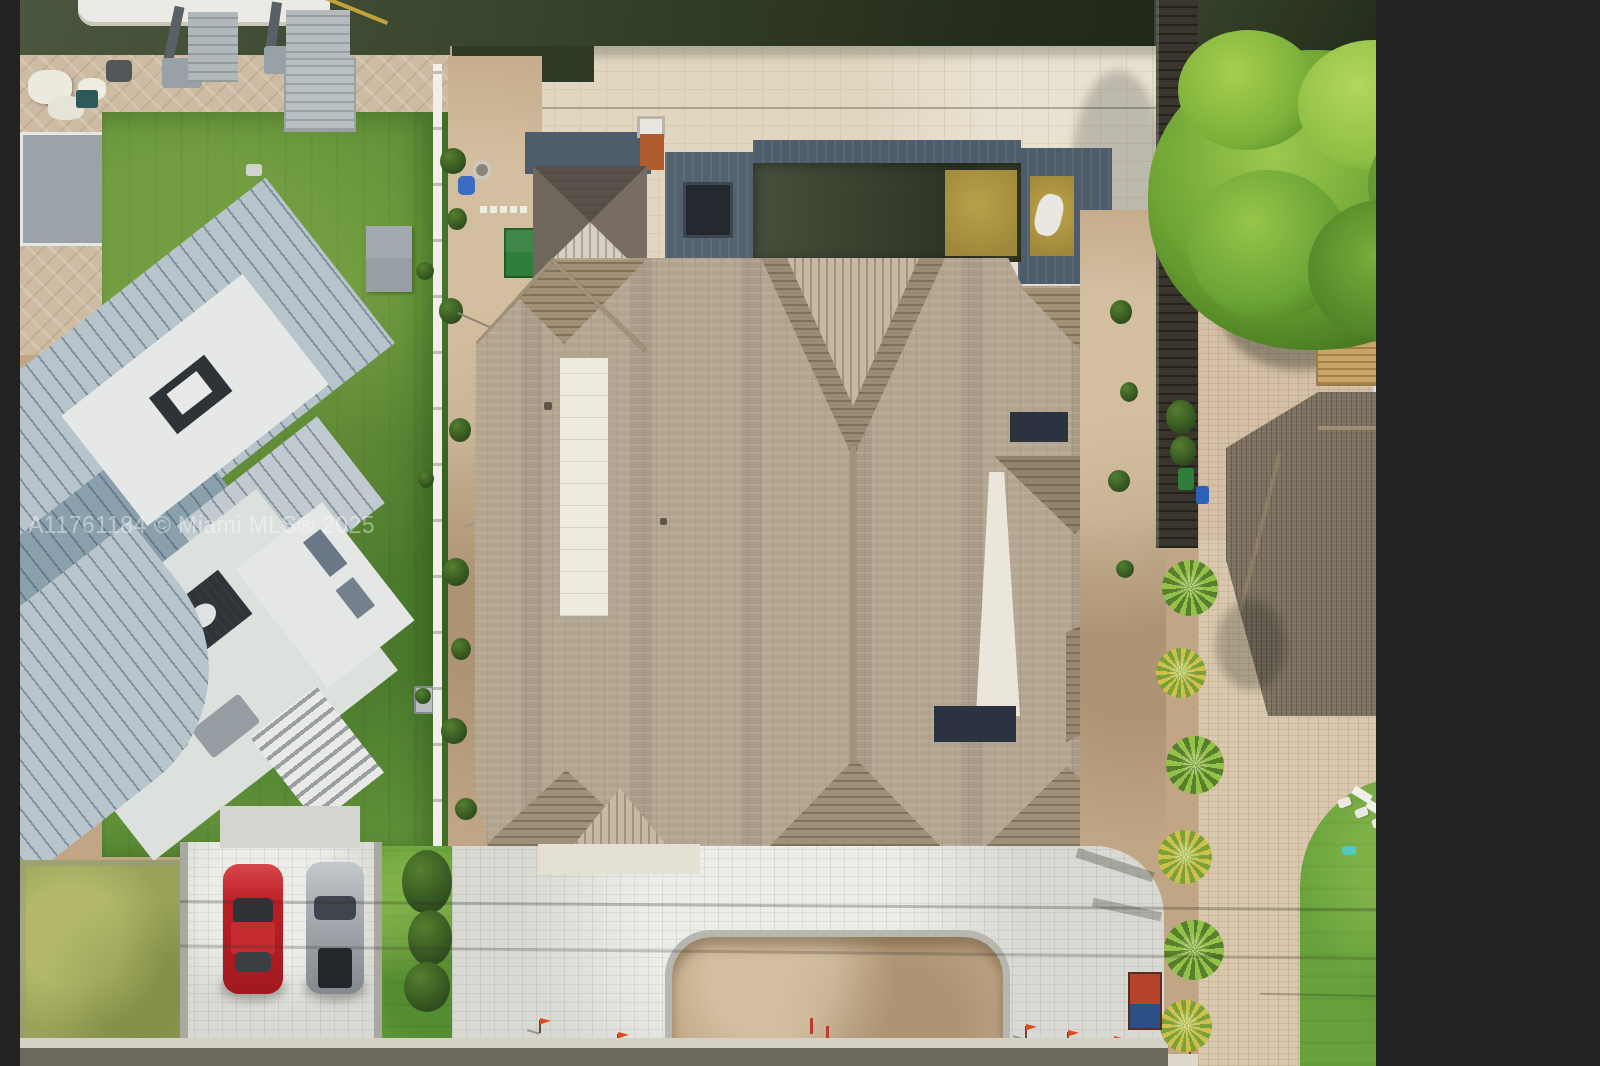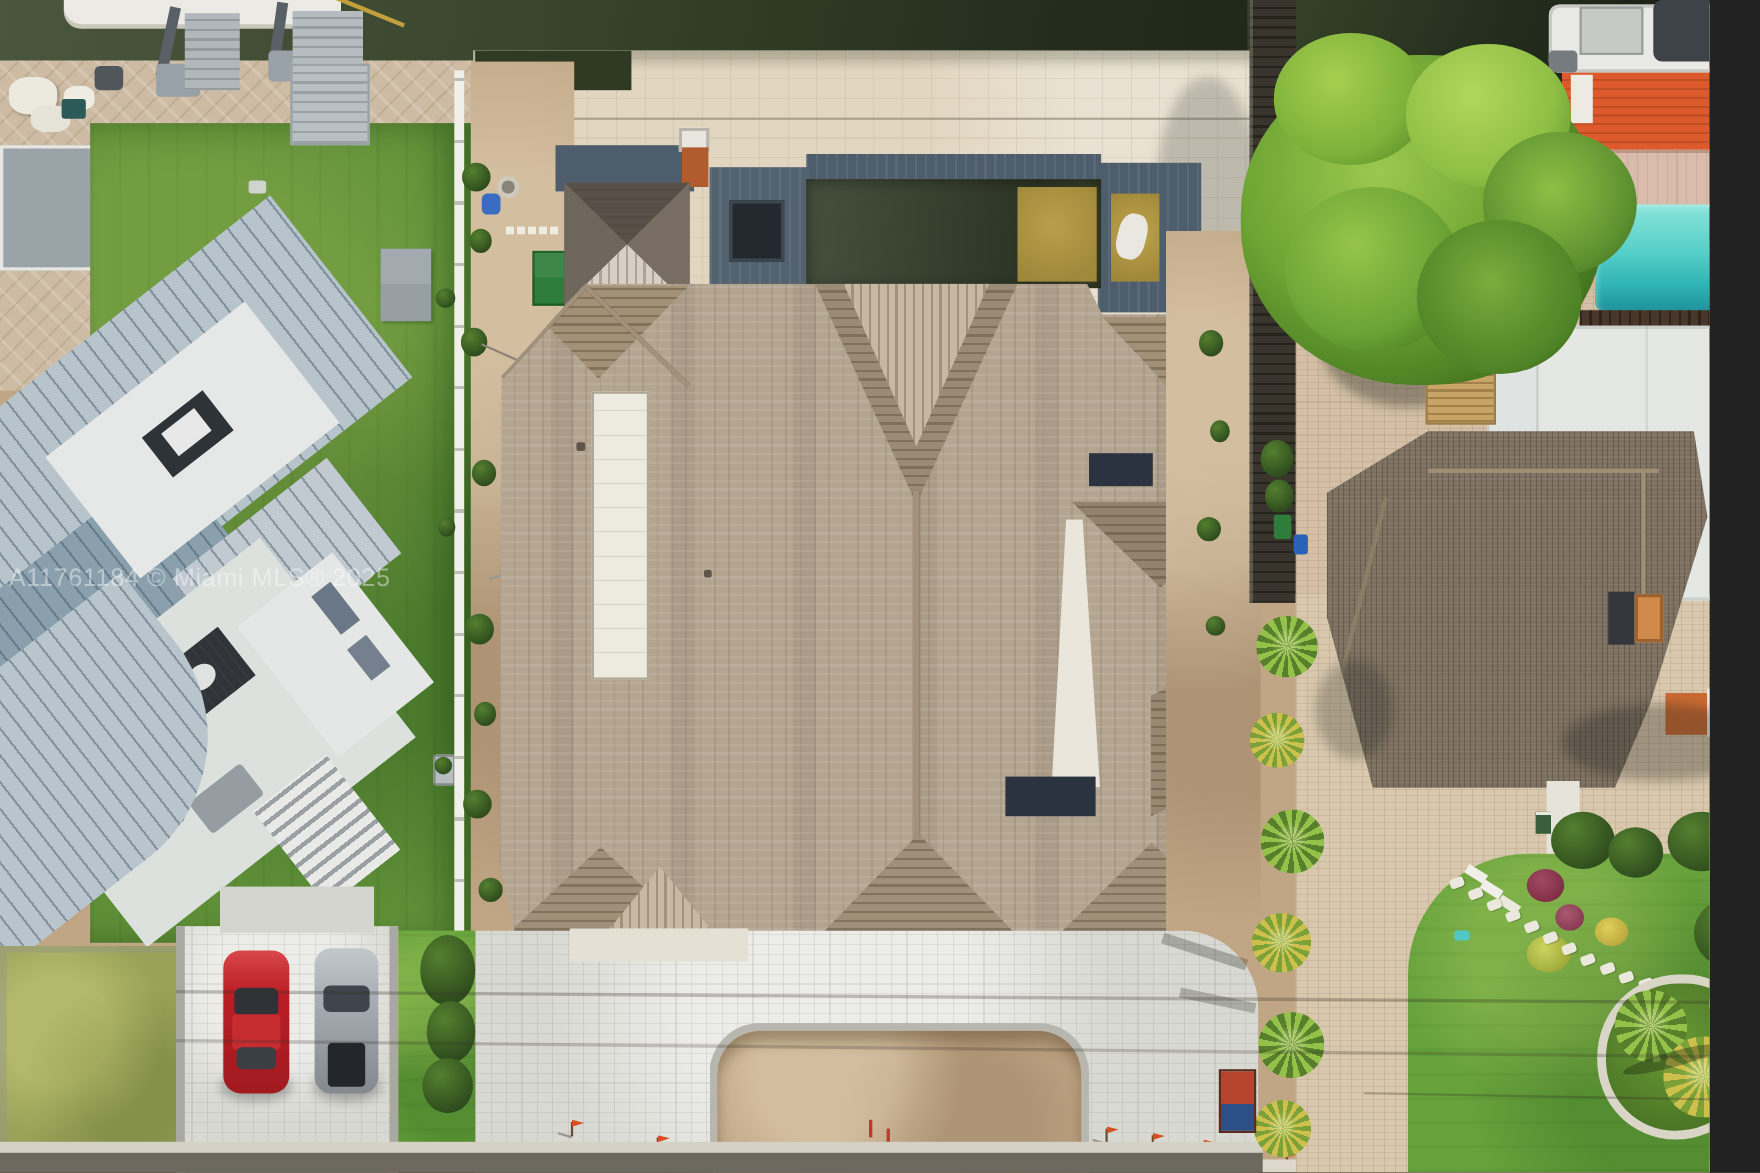--- a/index.html
+++ b/index.html
@@ -1,17 +1,17 @@
 <!DOCTYPE html>
 <html style="--canal: #39452c; --canalDark: #10150d; --travertine: #e9e2d2; --patioTan: #cdbba3; --lawn: #5f9038; --lawnBright: #67a23c; --lawnDry: #99a258; --roofShingle: #b4a591; --roofBrown: #7d7060; --metalRoof: #b7c4cb; --metalRoofDark: #8aa0ad; --poolDark: #3d4733; --poolGold: #b3973f; --slate: #4e5d6c; --neighborPoolTeal: #45c5c0; --orangeDeck: #dc5a2b; --woodDeck: #48372a; --paverWhite: #d9d9d3; --paverBrick: #d3c0a6; --dirt: #c0a685; --street: #6e695e; --carRed: #bb1e24; --carSilver: #a7adb2; --treeGreen: #6da433; --hedge: #2e4c1d; --fenceWhite: #f0efe9; --flagOrange: #d84f1f; --cupola: #665e55; --rustChimney: #b05c2e; --glassDark: #2b3340;"><head>
 <meta charset="utf-8">
 <style>
   html,body{margin:0;padding:0;background:#222;}
-  #scene{position:relative;width:1554px;height:1066px;overflow:hidden;
-         background:var(--dirt,#c7b79e);font-family:"Liberation Sans",sans-serif;}
+  #scene{position:relative;width:1356px;height:1066px;overflow:hidden;
+         background:var(--dirt,#c7b79e);font-family:"Liberation Sans",sans-serif;margin-left:20px;}
   .abs{position:absolute;}
 
   
   .water{background:linear-gradient(100deg,#4a563d 0%,#39452c 30%,#242d1c 60%,#161d12 100%);}
   .waterDark{background:linear-gradient(115deg,#39452c 0%,#232c1c 45%,#10150d 100%);}
   .trav{background-color:var(--travertine,#e9e2d2);
     background-image:repeating-linear-gradient(90deg,rgba(190,170,140,.28) 0 1px,transparent 1px 26px),
       repeating-linear-gradient(0deg,rgba(190,170,140,.22) 0 1px,transparent 1px 18px),
       radial-gradient(circle at 30% 40%,rgba(214,196,166,.4) 0 40%,transparent 65%);}
   .patio{background-color:var(--patioTan,#cdbba3);

